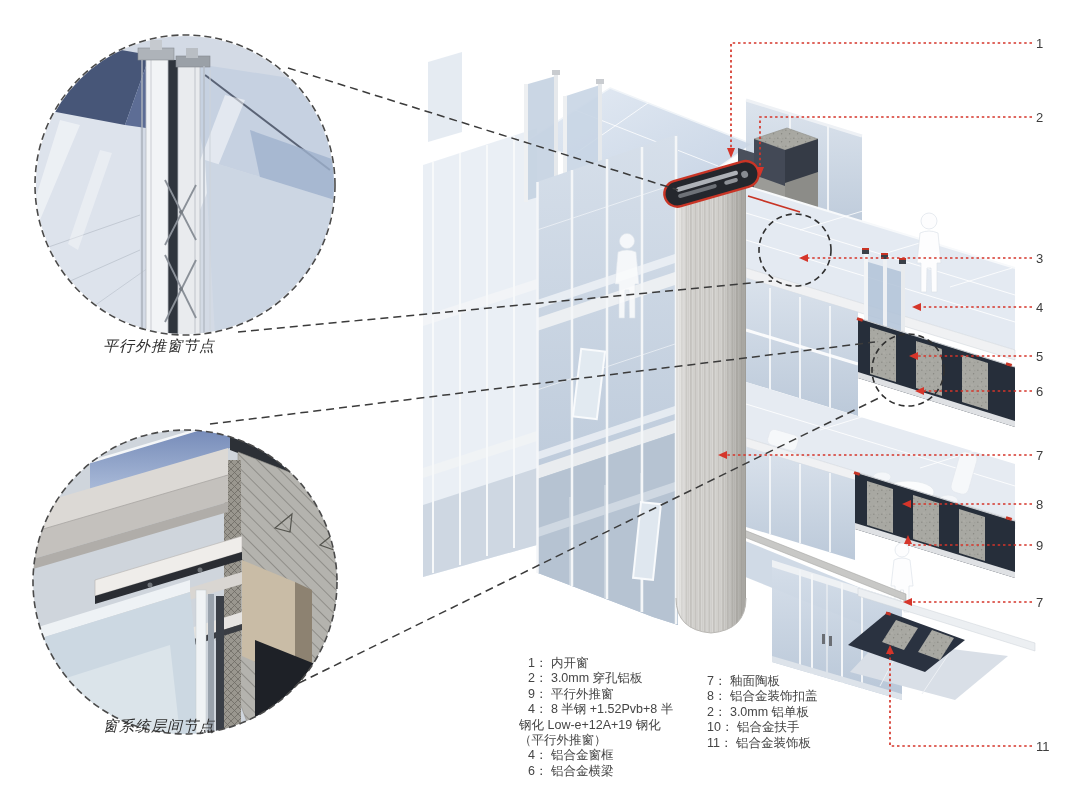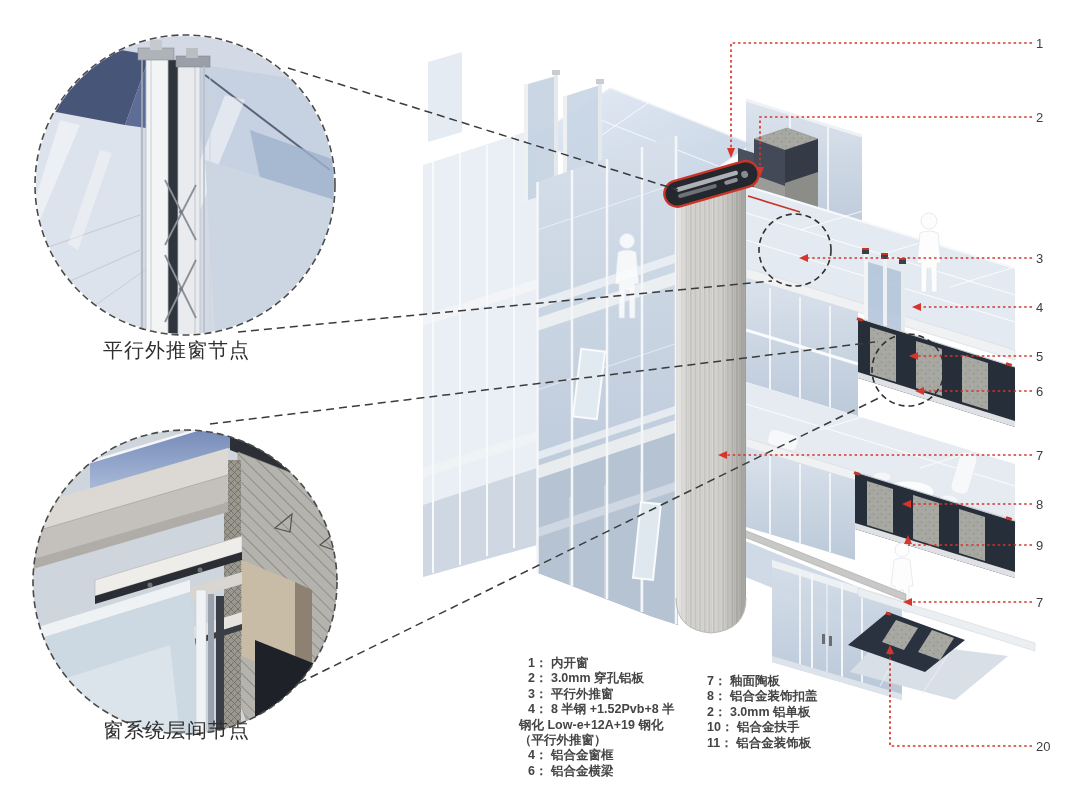--- a/index.html
+++ b/index.html
@@ -2,25 +2,25 @@
 <html><head>
 <meta charset="utf-8">
 <style>
   html,body{margin:0;padding:0;background:#ffffff;}
   .canvas{
     position:relative;width:1080px;height:796px;background:#ffffff;overflow:hidden;
     font-family:"Liberation Sans","DejaVu Sans",sans-serif;
   }
   .art{position:absolute;left:0;top:0;width:1080px;height:796px;}
   .detail-label{
-    position:absolute;font-size:20px;letter-spacing:1px;color:#2f2f2f;white-space:nowrap;
+    position:absolute;font-size:15px;letter-spacing:1px;color:#2f2f2f;white-space:nowrap;font-style:italic;
   }
   .legend{position:absolute;font-size:12.5px;line-height:15.4px;color:#454545;}
   .legend-col{position:absolute;top:0;white-space:nowrap;}
-  .legend-line{white-space:nowrap;font-weight:bold;}
+  .legend-line{white-space:nowrap;}
   #legend-col1 .legend-line:nth-child(5),
   #legend-col1 .legend-line:nth-child(6){margin-left:-9px;}
   .marker{
     position:absolute;left:1036px;width:34px;height:15px;font-size:13px;color:#3d3d3d;
     text-align:left;white-space:nowrap;
   }
 </style>
 </head>
 <body>
 
@@ -442,27 +442,27 @@
 <div class="marker" style="top:36px">1</div>
 <div class="marker" style="top:110px">2</div>
 <div class="marker" style="top:251px">3</div>
 <div class="marker" style="top:300px">4</div>
 <div class="marker" style="top:349px">5</div>
 <div class="marker" style="top:384px">6</div>
 <div class="marker" style="top:448px">7</div>
 <div class="marker" style="top:497px">8</div>
 <div class="marker" style="top:538px">9</div>
 <div class="marker" style="top:595px">7</div>
-<div class="marker" style="top:739px">20</div>
+<div class="marker" style="top:739px">11</div>
 
 <div class="legend" style="left:0;top:0;width:0;height:0">
   <div id="legend-col1" class="legend-col" style="left:528px;top:656px">
         <div class="legend-line">1： 内开窗</div>
         <div class="legend-line">2： 3.0mm 穿孔铝板</div>
-        <div class="legend-line">3： 平行外推窗</div>
+        <div class="legend-line">9： 平行外推窗</div>
         <div class="legend-line">4： 8 半钢 +1.52Pvb+8 半</div>
         <div class="legend-line">钢化 Low-e+12A+19 钢化</div>
         <div class="legend-line">（平行外推窗）</div>
         <div class="legend-line">4： 铝合金窗框</div>
         <div class="legend-line">6： 铝合金横梁</div>
       </div>
   <div id="legend-col2" class="legend-col" style="left:707px;top:674px">
         <div class="legend-line">7： 釉面陶板</div>
         <div class="legend-line">8： 铝合金装饰扣盖</div>
         <div class="legend-line">2： 3.0mm 铝单板</div>

